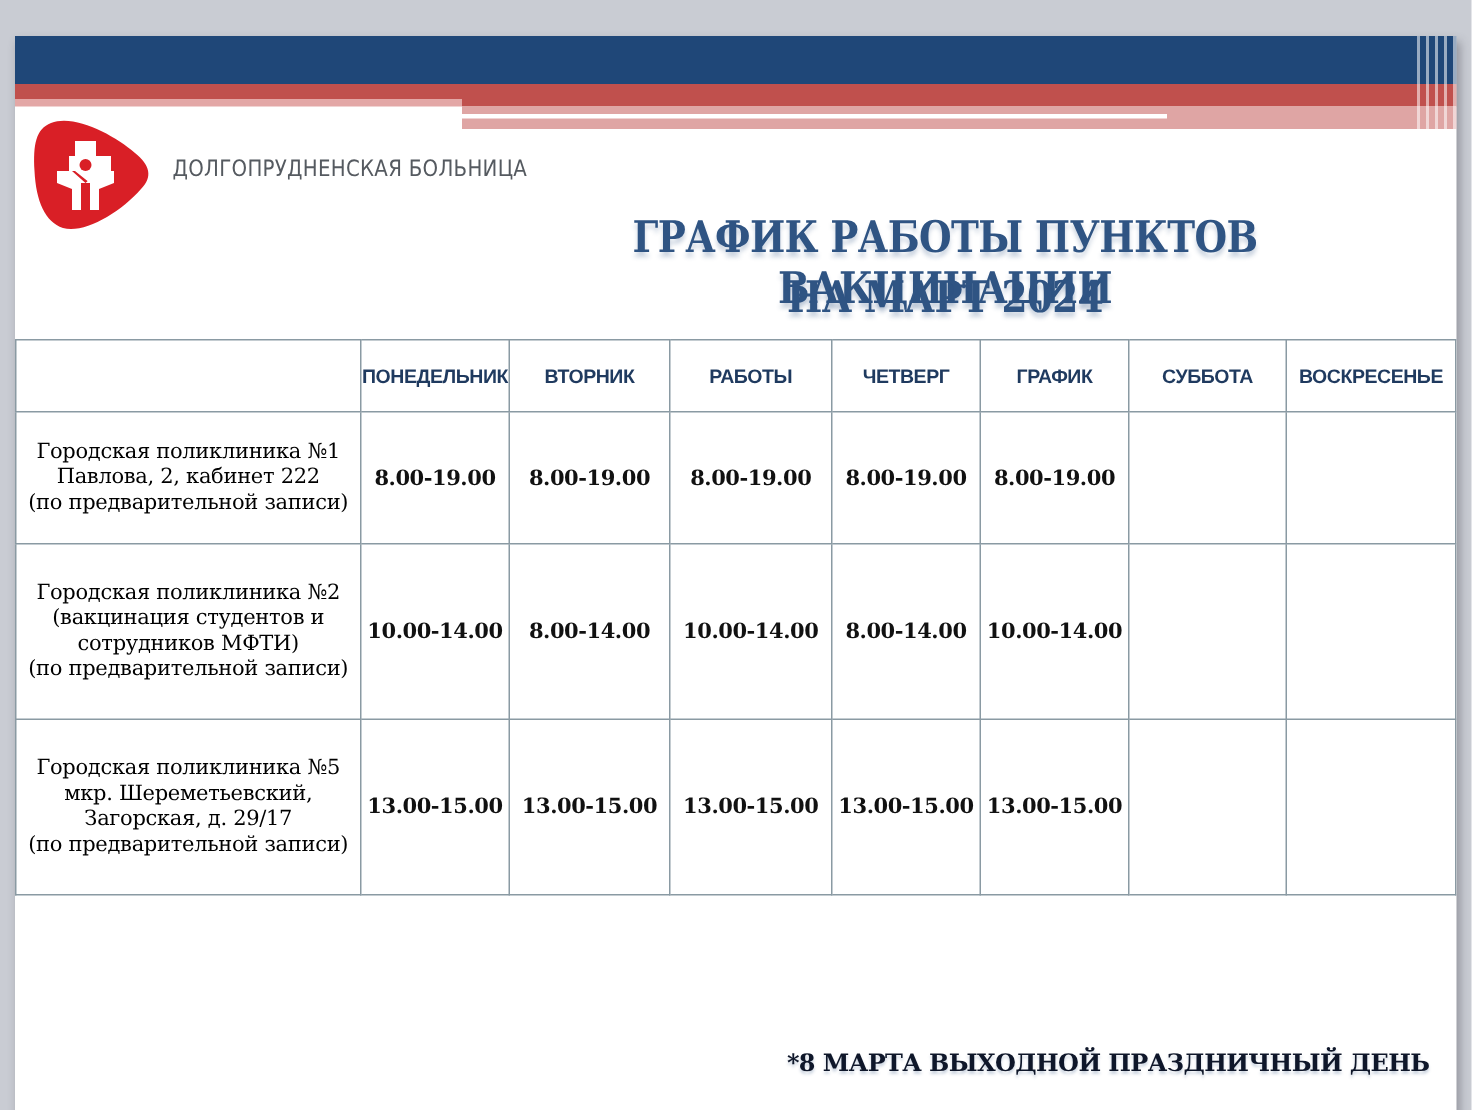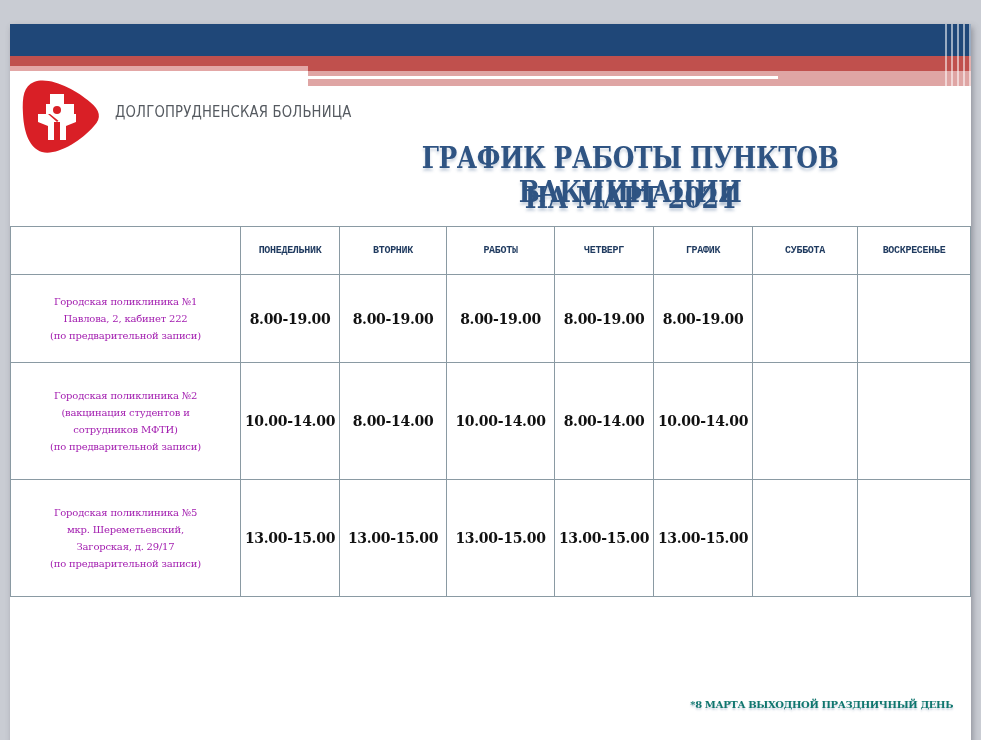--- a/index.html
+++ b/index.html
@@ -44,35 +44,35 @@
     border-collapse:collapse; table-layout:fixed;
     width:960px;
   }
   table.schedule td, table.schedule th {
     border:1px solid #8a9aa3;
     text-align:center; vertical-align:middle; padding:0;
   }
   table.schedule tr td:first-child, table.schedule tr th:first-child { border-left:1px solid #8a9aa3; }
   th.day {
     height:47px;
-    font-family:Liberation Mono, monospace; font-weight:bold; font-size:10px;
+    font-family:Liberation Sans, sans-serif; font-weight:bold; font-size:13px;
     color:#1f3a5f; letter-spacing:-0.3px;
   }
   td.clinic {
-    font-family:"DejaVu Serif", serif; font-size:10px; color:#a21caf;
+    font-family:"DejaVu Serif", serif; font-size:14px; color:#000000;
     line-height:17px; letter-spacing:-0.2px;margin-top:16px;
   }
   td.time {
     font-family:"DejaVu Serif", serif; font-weight:bold; font-size:14px; color:#111;
     letter-spacing:-0.3px;
   }
   .footnote {
     position:absolute; right:18px; top:675px;
-    font-family:"DejaVu Serif", serif; font-weight:bold; font-size:10px;
-    color:#0f766e; letter-spacing:-0.4px;
+    font-family:"DejaVu Serif", serif; font-weight:bold; font-size:16px;
+    color:#0f172a; letter-spacing:-0.4px;
     text-shadow: 0 2px 2px rgba(47,84,131,0.25);
   }
 </style>
 </head>
 <body>
 
 <div class="slide">
   <div class="band-blue"></div>
   <div class="band-red"></div>
   <div class="band-pink1"></div>

